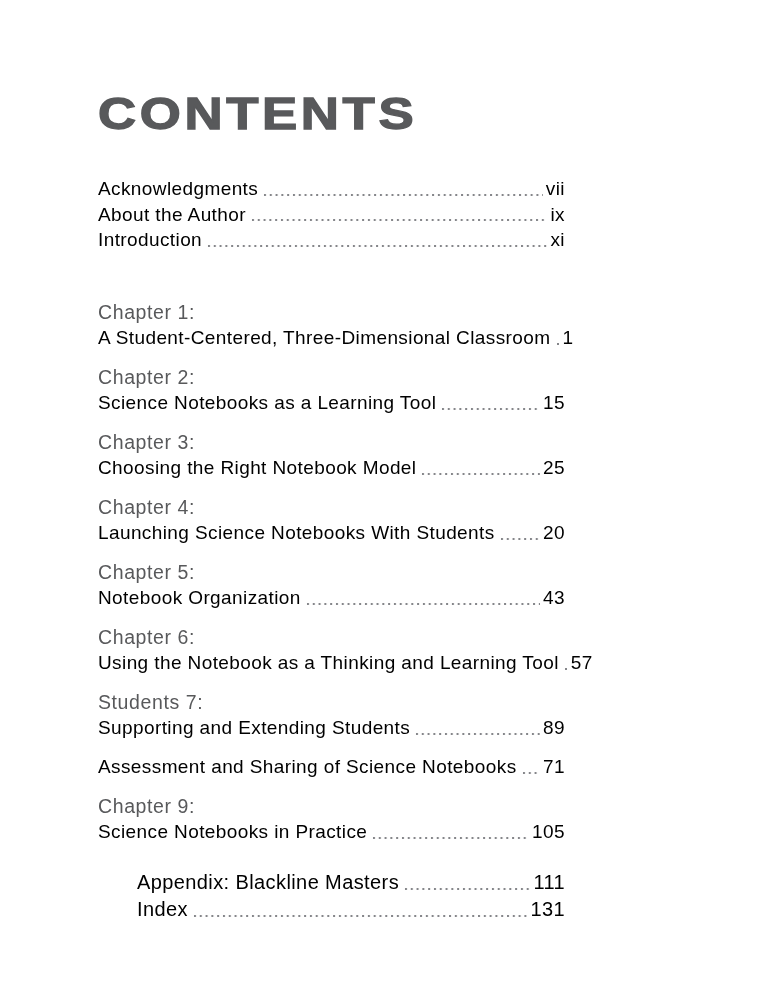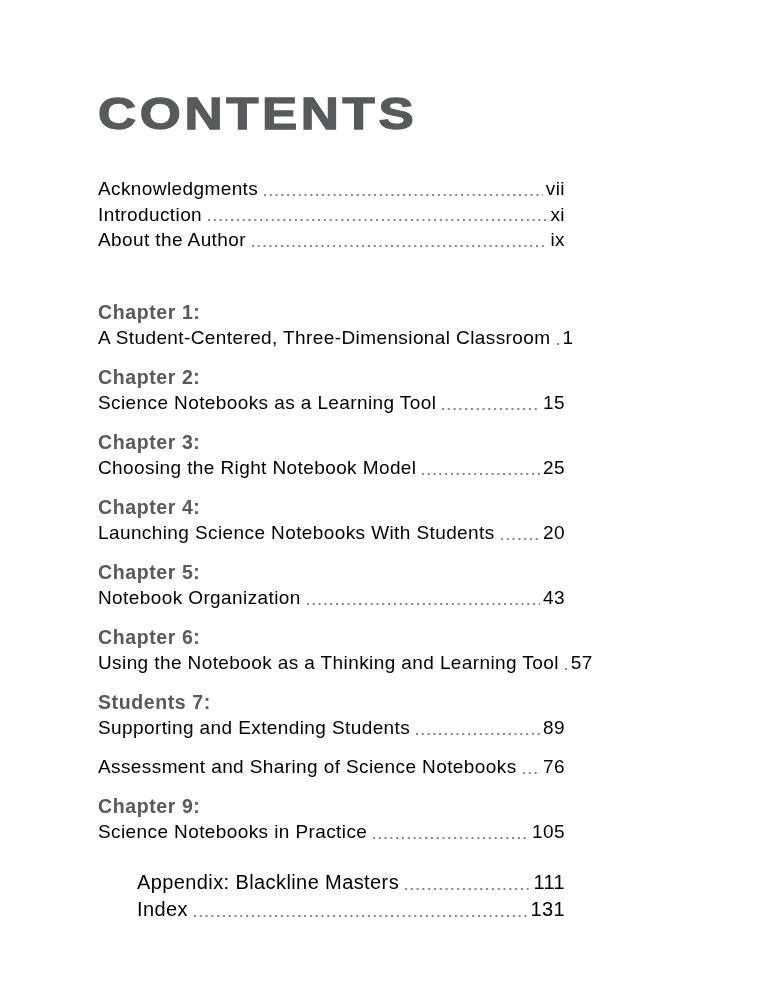--- a/index.html
+++ b/index.html
@@ -48,21 +48,21 @@
     background-image: radial-gradient(circle at 2px 2px, #85868a 1.2px, transparent 1.5px);
     background-size: 5.8px 4px;
     background-repeat: repeat-x;
   }
   .toc-row .pagenum { flex: 0 0 auto; text-align: right; }
   .chapters { margin-top: 46px; }
   .chapter { margin-bottom: 13px; }
   .chapter-heading {
     font-size: 19.5px;
     line-height: 26px;
-    font-weight: 700;
+    font-weight: 400;
     letter-spacing: 0.6px;
     color: #58595b;
     margin: 0;
   }
   .chapter .toc-row { line-height: 26px; }
   .back-matter { margin-top: 24px; margin-left: 39px; }
   .back-matter .toc-row { font-size: 20px; line-height: 27px; }
 </style>
 </head>
 <body>
@@ -71,28 +71,28 @@
 
   <h1 class="toc-title"><span class="stretch">CONTENTS</span></h1>
 
   <div class="front-matter">
     <div class="toc-row">
       <span class="label">Acknowledgments</span>
       <span class="leader"></span>
       <span class="pagenum">vii</span>
     </div>
     <div class="toc-row">
+      <span class="label">About the Author</span>
+      <span class="leader"></span>
+      <span class="pagenum">ix</span>
+    </div>
+    <div class="toc-row">
       <span class="label">Introduction</span>
       <span class="leader"></span>
       <span class="pagenum">xi</span>
-    </div>
-    <div class="toc-row">
-      <span class="label">About the Author</span>
-      <span class="leader"></span>
-      <span class="pagenum">ix</span>
     </div>
   </div>
 
   <div class="chapters">
 
     <div class="chapter">
       <div class="chapter-heading">Chapter 1:</div>
       <div class="toc-row">
         <span class="label">A Student-Centered, Three-Dimensional Classroom</span>
         <span class="leader"></span>
@@ -151,21 +151,21 @@
         <span class="label">Supporting and Extending Students</span>
         <span class="leader"></span>
         <span class="pagenum">89</span>
       </div>
     </div>
 
     <div class="chapter">
       <div class="toc-row">
         <span class="label">Assessment and Sharing of Science Notebooks</span>
         <span class="leader"></span>
-        <span class="pagenum">76</span>
+        <span class="pagenum">71</span>
       </div>
     </div>
 
     <div class="chapter">
       <div class="chapter-heading">Chapter 9:</div>
       <div class="toc-row">
         <span class="label">Science Notebooks in Practice</span>
         <span class="leader"></span>
         <span class="pagenum">105</span>
       </div>

